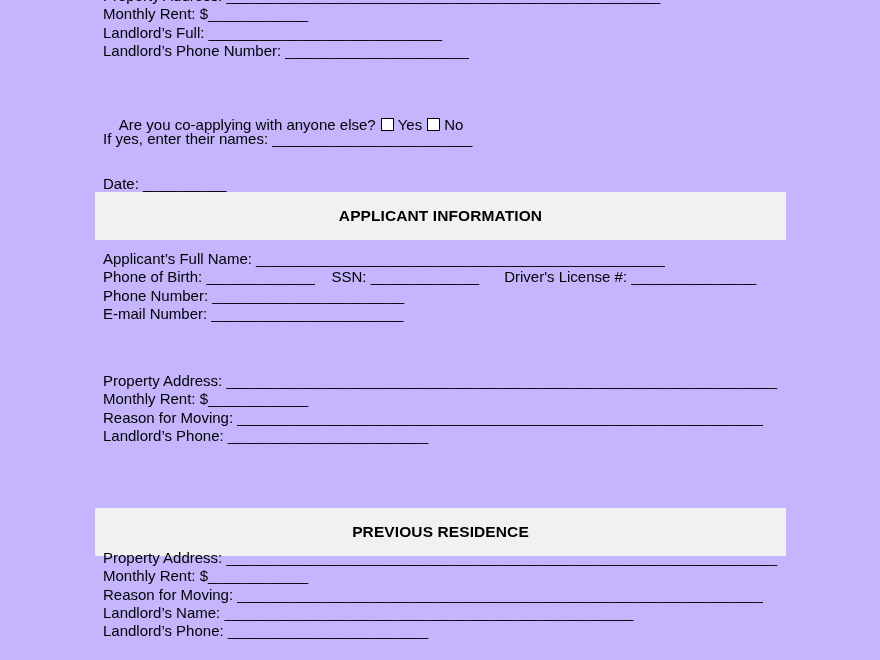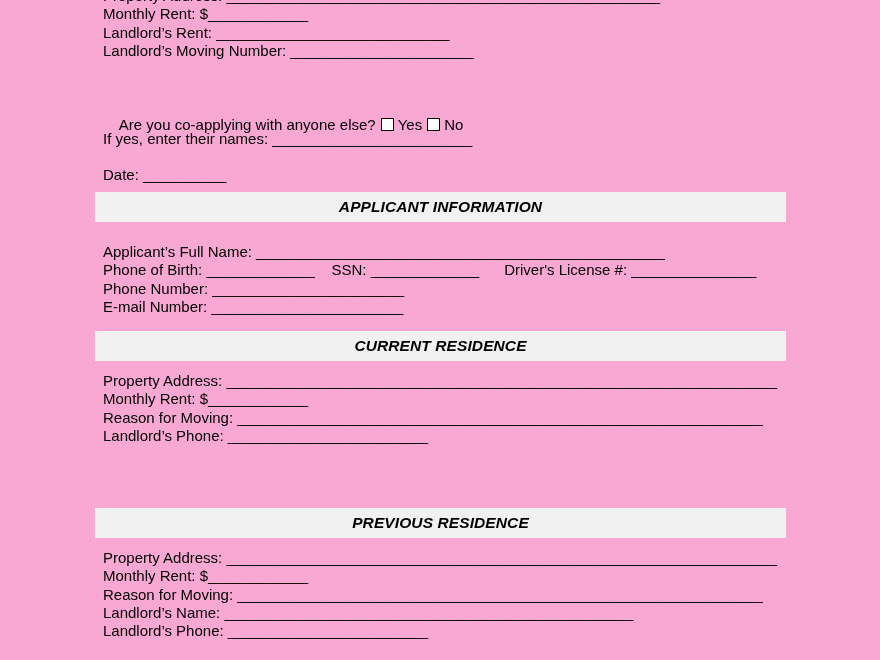--- a/index.html
+++ b/index.html
@@ -1,42 +1,41 @@
 <!DOCTYPE html>
 <html><head>
 <meta charset="utf-8">
 <style>
   html, body { margin: 0; padding: 0; background: #ffffff; }
   .page {
     position: relative;
     width: 880px;
     height: 660px;
-    background: #f9a8d4;
+    background: #c4b5fd;
     overflow: hidden;
     font-family: "Liberation Sans", sans-serif;
     font-size: 15px;
     color: #000000;
   }
   .block {
     position: absolute;
     left: 103px;
     right: 40px;
     line-height: 18.3px;
   }
   .line { white-space: pre; }
   .bar {
     position: absolute;
     left: 95px;
     width: 691px;
-    height: 30px;
+    height: 48px;
     background: #f1f1f1;
     display: flex;
     align-items: center;
     justify-content: center;
-    font-style: italic;
   }
   .bar-title {
     font-weight: bold;
     font-size: 15.5px;
     letter-spacing: 0.1px;
     white-space: pre;
   }
   .cb {
     display: inline-block;
     width: 11px;
@@ -49,45 +48,42 @@
   .cb-label { white-space: pre; }
 </style>
 </head>
 <body>
 
 <div class="page">
 
   <div class="block" style="top: -13px;">
     <div class="line">Property Address: ____________________________________________________</div>
     <div class="line">Monthly Rent: $____________</div>
-    <div class="line">Landlord’s Rent: ____________________________</div>
-    <div class="line">Landlord’s Moving Number: ______________________</div>
+    <div class="line">Landlord’s Full: ____________________________</div>
+    <div class="line">Landlord’s Phone Number: ______________________</div>
   </div>
 
   <div class="block line" style="top: 98px;">
     <span>Are you co-applying with anyone else?</span><span class="cb"></span><span class="cb-label">Yes</span><span class="cb"></span><span class="cb-label">No</span>
   </div>
 
   <div class="block line" style="top: 130px;">If yes, enter their names: ________________________</div>
 
-  <div class="block line" style="top: 166px;">Date: __________</div>
+  <div class="block line" style="top: 175px;">Date: __________</div>
 
   <div class="bar" style="top: 192px;">
     <span class="bar-title">APPLICANT INFORMATION</span>
   </div>
-  <div class="block" style="top: 243px;">
+  <div class="block" style="top: 250px;">
     <div class="line">Applicant’s Full Name: _________________________________________________</div>
     <div class="line">Phone of Birth: _____________    SSN: _____________      Driver's License #: _______________</div>
     <div class="line">Phone Number: _______________________</div>
     <div class="line">E-mail Number: _______________________</div>
   </div>
 
-  <div class="bar" style="top: 331px;">
-    <span class="bar-title">CURRENT RESIDENCE</span>
-  </div>
   <div class="block" style="top: 372px;">
     <div class="line">Property Address: __________________________________________________________________</div>
     <div class="line">Monthly Rent: $____________</div>
     <div class="line">Reason for Moving: _______________________________________________________________</div>
     <div class="line">Landlord’s Phone: ________________________</div>
   </div>
 
   <div class="bar" style="top: 508px;">
     <span class="bar-title">PREVIOUS RESIDENCE</span>
   </div>

